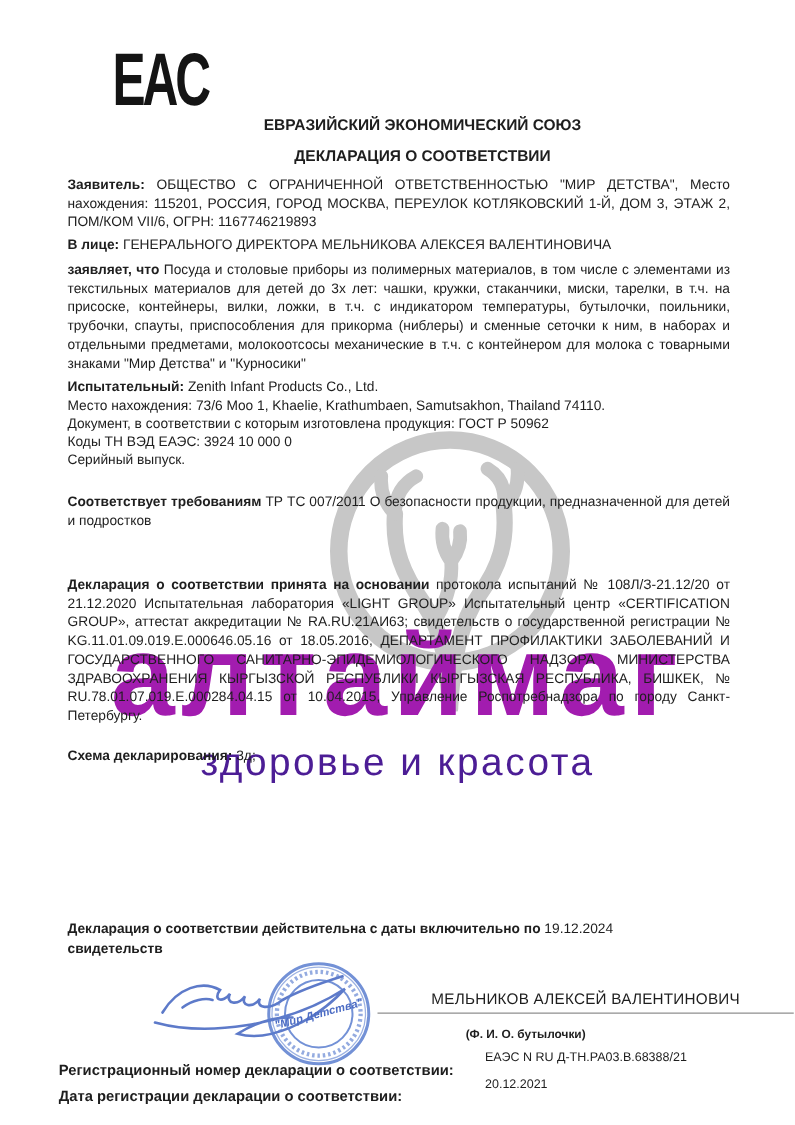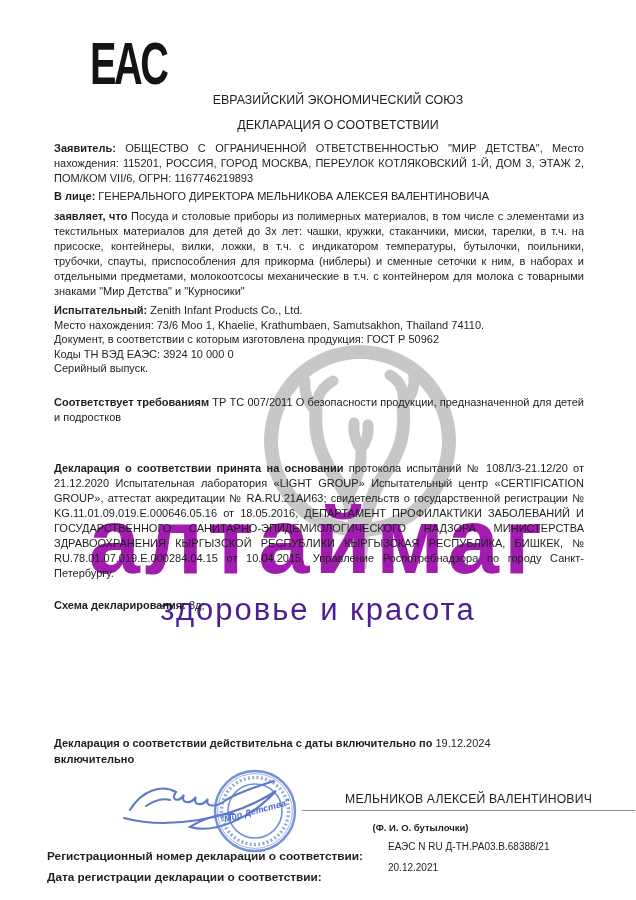--- a/index.html
+++ b/index.html
@@ -9,21 +9,21 @@
     color:#1e1e1e;overflow:hidden;margin:0 auto;
   }
   .abs{position:absolute;}
   .para{
     left:54px;right:52px;font-size:11px;line-height:15px;
     text-align:justify;margin:0;z-index:2;
   }
   .para b{font-weight:700;}
   .tight{line-height:14.5px;text-align:left;}
   .center{left:0;right:0;text-align:center;}
-  .doc-title{font-weight:400;font-size:12.4px;z-index:2;padding-left:40px;}
+  .doc-title{font-weight:700;font-size:12.4px;z-index:2;padding-left:40px;}
   
   .wm{z-index:1;pointer-events:none;}
   .wm-brand{
     left:0;right:0;top:495px;text-align:center;
     font-size:92px;font-weight:700;letter-spacing:5px;
     color:#a21caf;line-height:1;white-space:nowrap;
   }
   .wm-tagline{
     left:0;right:0;top:594px;text-align:center;
     font-size:31px;font-weight:400;letter-spacing:2px;color:#4c1d95;line-height:1;
@@ -81,21 +81,21 @@
     <div>Серийный выпуск.</div>
   </div>
 
   <p class="abs para" style="top:395px"><b>Соответствует требованиям</b><span>  ТР ТС 007/2011 О безопасности продукции, предназначенной для детей и подростков</span></p>
 
   <p class="abs para" style="top:461px"><b>Декларация о соответствии принята на основании</b><span> протокола испытаний № 108Л/З-21.12/20 от 21.12.2020 Испытательная лаборатория «LIGHT GROUP» Испытательный центр «CERTIFICATION GROUP», аттестат аккредитации № RA.RU.21АИ63; свидетельств о государственной регистрации № KG.11.01.09.019.E.000646.05.16 от 18.05.2016, ДЕПАРТАМЕНТ ПРОФИЛАКТИКИ ЗАБОЛЕВАНИЙ И ГОСУДАРСТВЕННОГО САНИТАРНО-ЭПИДЕМИОЛОГИЧЕСКОГО НАДЗОРА МИНИСТЕРСТВА ЗДРАВООХРАНЕНИЯ КЫРГЫЗСКОЙ РЕСПУБЛИКИ КЫРГЫЗСКАЯ РЕСПУБЛИКА, БИШКЕК, № RU.78.01.07.019.E.000284.04.15 от 10.04.2015, Управление Роспотребнадзора по городу Санкт-Петербургу.</span></p>
 
   <p class="abs para tight" style="top:598px"><b>Схема декларирования:</b><span> 3д;</span></p>
 
 
-  <p class="abs para tight" style="top:736px;line-height:15.5px"><b>Декларация о соответствии действительна с даты включительно по</b><span> 19.12.2024</span><br><b>включительно</b></p>
+  <p class="abs para tight" style="top:736px;line-height:15.5px"><b>Декларация о соответствии действительна с даты включительно по</b><span> 19.12.2024</span><br><b>свидетельств</b></p>
 
   <svg class="abs signature" viewBox="0 0 190 75" aria-hidden="true">
     <g fill="none" stroke="#4c6cc4" stroke-width="2.1" stroke-linecap="round" opacity="0.9">
       <path d="M14 44 C26 24 46 18 60 26 C54 34 62 37 68 29 C64 37 74 39 80 31 C76 39 86 41 92 33 C88 41 100 42 110 34 C124 26 142 20 158 15"></path>
       <path d="M8 52 C48 63 112 56 160 25 C134 53 98 68 74 61 C88 52 106 47 118 48"></path>
       <path d="M30 40 C38 34 48 32 54 34"></path>
     </g>
   </svg>
 
   <svg class="abs stamp" viewBox="0 0 84 84" aria-hidden="true">

